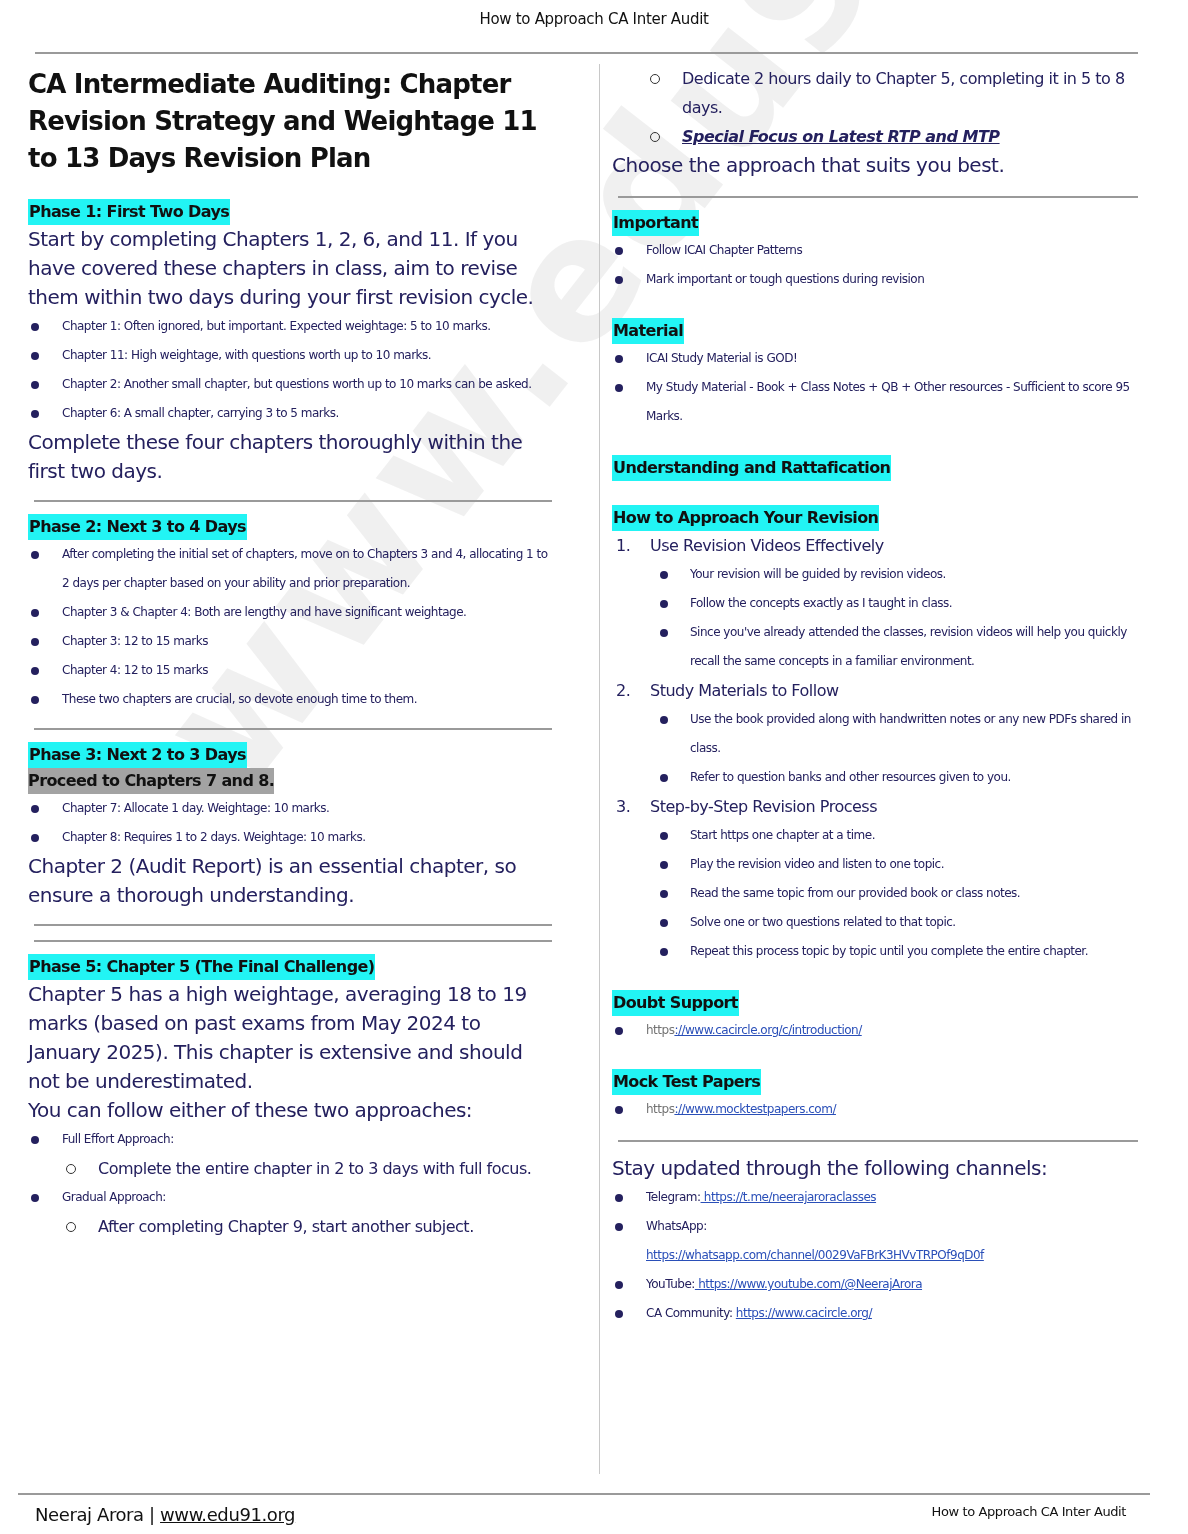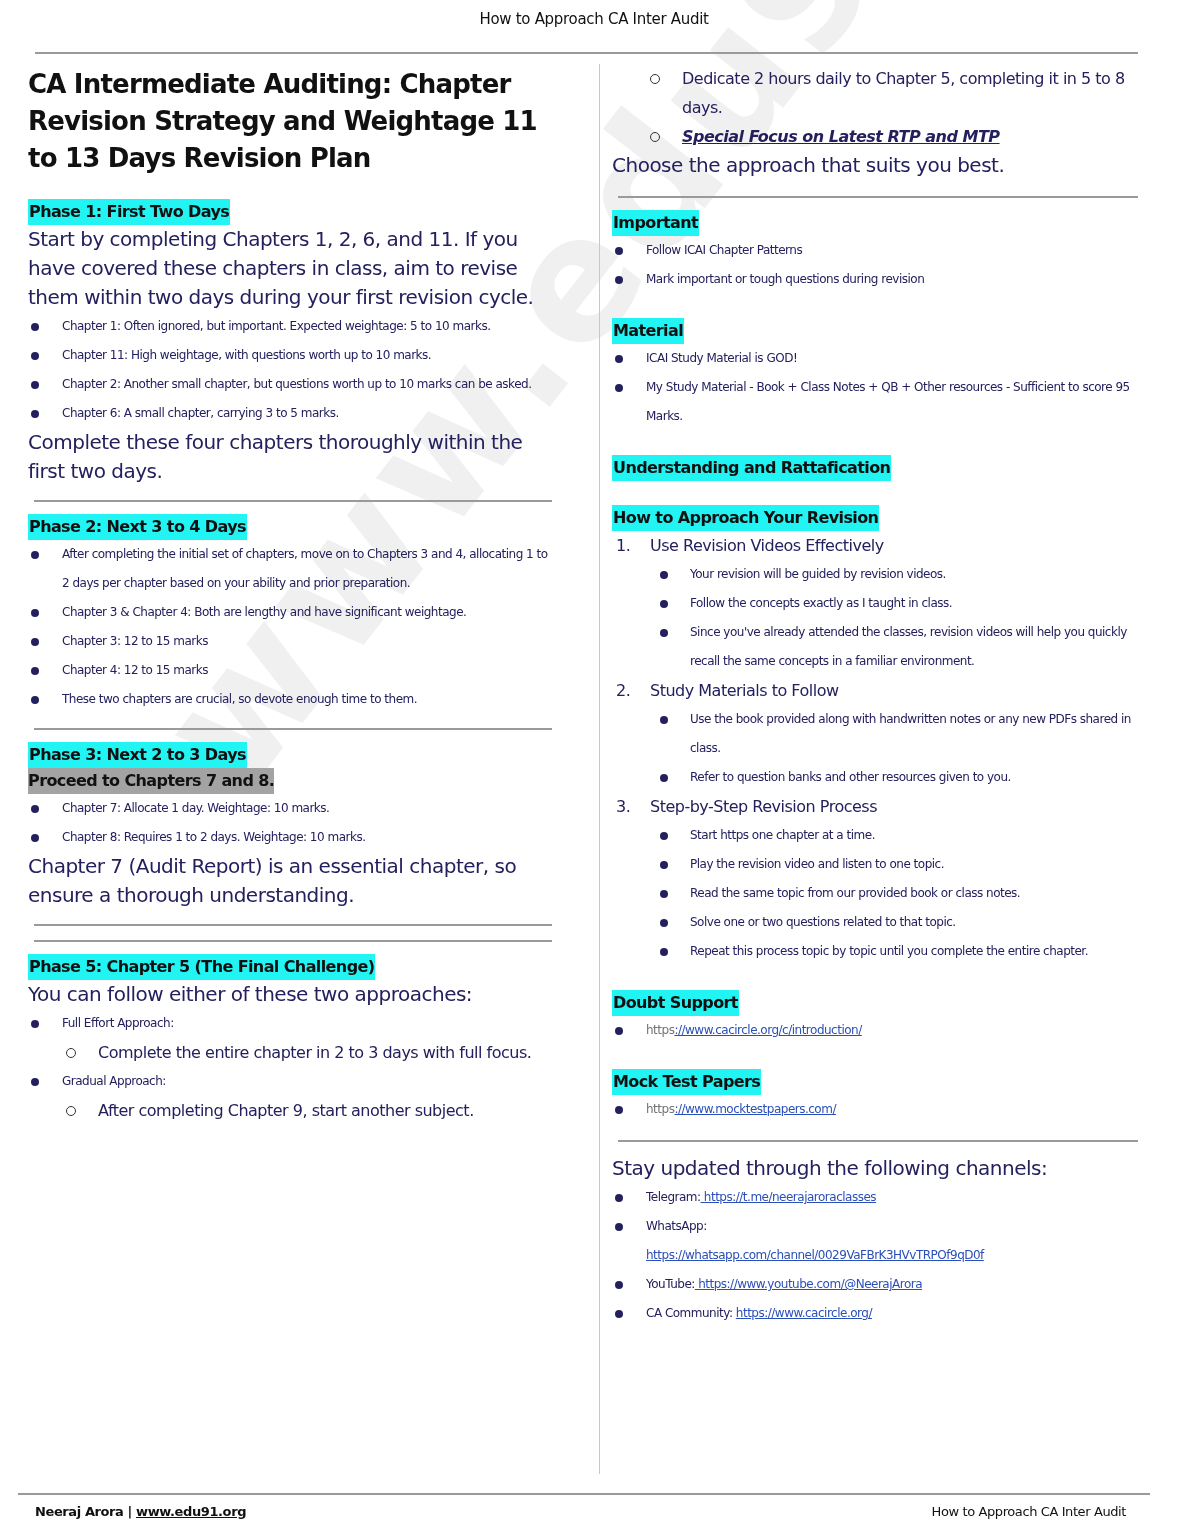--- a/index.html
+++ b/index.html
@@ -7,21 +7,21 @@
   body { position: relative; font-family: "DejaVu Sans", sans-serif; color: #24205e; }
 
   .page-header {
     position: absolute; top: 10px; left: 0; width: 1188px; text-align: center;
     font-size: 15px; color: #111; letter-spacing: -0.3px;
   }
   .rule-top { position: absolute; top: 52px; left: 35px; width: 1103px; height: 2px; background: #9a9a9a; }
   .rule-bottom { position: absolute; top: 1493px; left: 18px; width: 1132px; height: 2px; background: #9a9a9a; }
   .col-divider { position: absolute; top: 64px; left: 599px; width: 1px; height: 1410px; background: #c8c8c8; }
 
-  .footer-left { position: absolute; top: 1504px; left: 35px; font-size: 13px; color: #111; letter-spacing: -0.4px; font-weight: bold; }
+  .footer-left { position: absolute; top: 1504px; left: 35px; font-size: 18px; color: #111; letter-spacing: -0.4px; }
   .footer-left a { color: #111; text-decoration: underline; }
   .footer-right { position: absolute; top: 1504px; right: 62px; font-size: 13px; color: #111; letter-spacing: -0.4px; }
 
   .watermark {
     position: absolute; left: 120px; top: 700px; width: 1200px;
     font-family: "DejaVu Sans", sans-serif; font-size: 170px; font-weight: bold;
     color: rgba(200,200,200,0.28); transform: rotate(-52deg); transform-origin: 0 0;
     white-space: nowrap; pointer-events: none; letter-spacing: 6px;
   }
 
@@ -97,28 +97,29 @@
   </section>
   <div class="hr"></div>
 
   <section>
     <span class="sec-head hl-cyan">Phase 3: Next 2 to 3 Days</span><br>
     <span class="sub-head hl-yellow">Proceed to Chapters 7 and 8.</span>
     <ul class="b">
       <li>Chapter 7: Allocate 1 day. Weightage: 10 marks.</li>
       <li>Chapter 8: Requires 1 to 2 days. Weightage: 10 marks.</li>
     </ul>
-    <p class="body">Chapter 7 (Audit Report) is an essential chapter, so ensure a thorough understanding.</p>
+    <p class="body">Chapter 2 (Audit Report) is an essential chapter, so ensure a thorough understanding.</p>
   </section>
   <div class="hr"></div>
 
   <div class="hr"></div>
 
   <section>
     <span class="sec-head hl-cyan">Phase 5: Chapter 5 (The Final Challenge)</span>
+    <p class="body">Chapter 5 has a high weightage, averaging 18 to 19 marks (based on past exams from May 2024 to January 2025). This chapter is extensive and should not be underestimated.</p>
     <p class="body">You can follow either of these two approaches:</p>
     <ul class="b">
       <li>Full Effort Approach:</li>
     </ul>
     <ul class="o">
       <li>Complete the entire chapter in 2 to 3 days with full focus.</li>
     </ul>
     <ul class="b">
       <li>Gradual Approach:</li>
     </ul>

